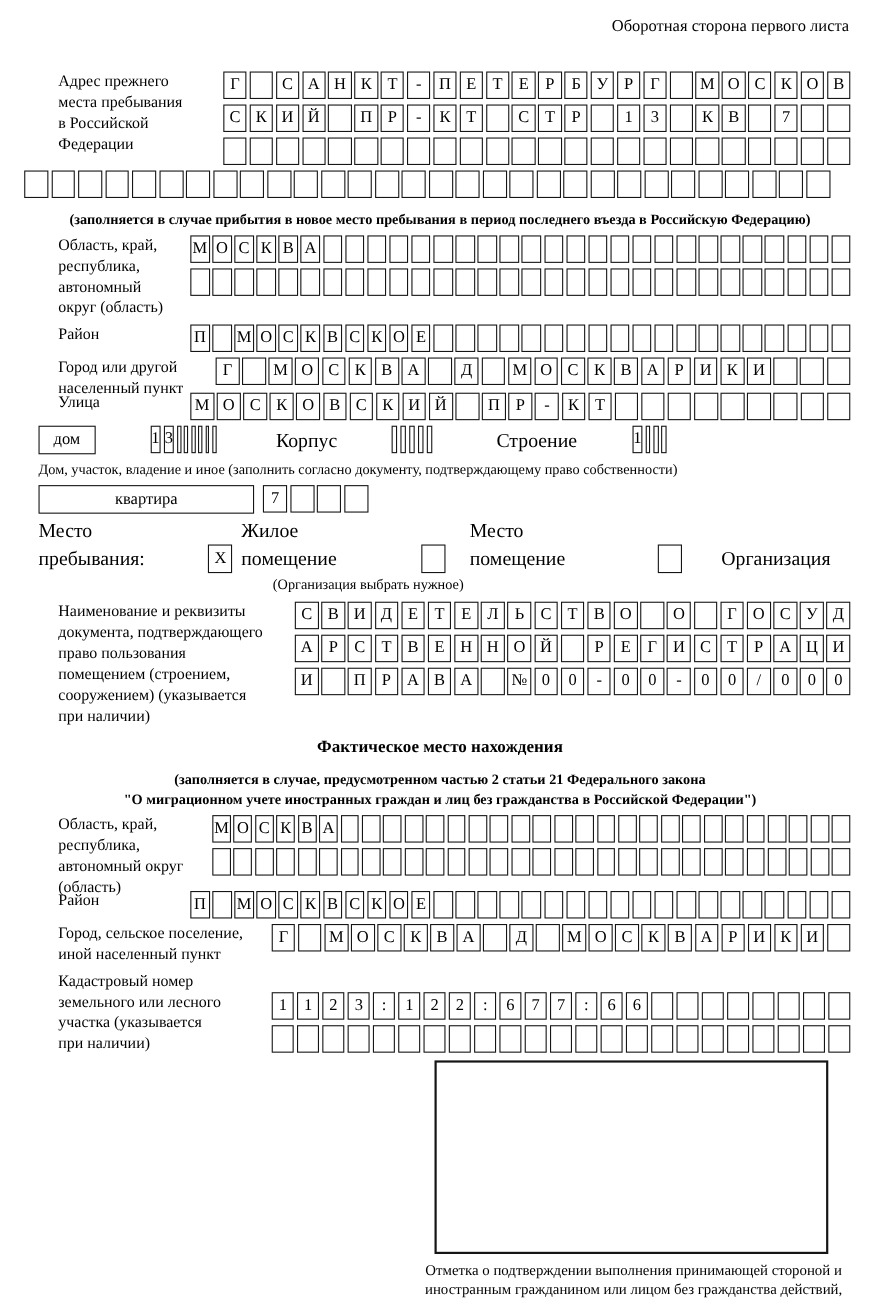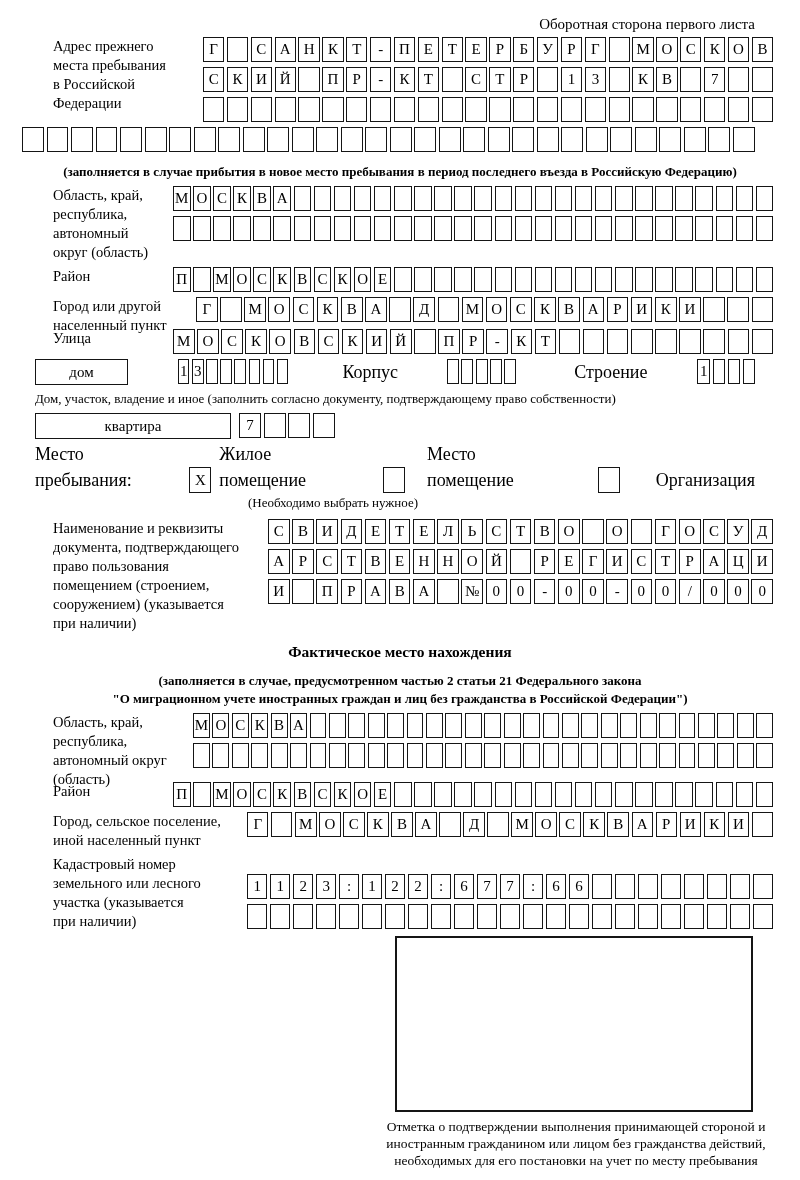--- a/index.html
+++ b/index.html
@@ -7,21 +7,21 @@
   .page {
     position: relative;
     width: 800px; height: 1180px;
     margin: 0 auto;
     background: #ffffff;
     color: #000;
     font-family: "Liberation Serif", "DejaVu Serif", serif;
     padding-top: 16px;
     overflow: hidden;
   }
-  .hdr-note { text-align: right; padding-right: 45px; font-size: 15px; margin-bottom: 4px; }
+  .hdr-note { text-align: right; padding-right: 28px; font-size: 15px; margin-bottom: 32px; }
 
   .frow { display: flex; align-items: flex-start; width: 720px; margin-left: 53px; margin-bottom: 5px; justify-content: flex-end; }
   .flabel { font-size: 14.5px; line-height: 19px; white-space: pre-line; flex: 0 0 auto; }
   .fcells { margin-left: auto; display: flex; flex-direction: column; }
   .cellrow { display: flex; margin-bottom: 5px; }
   .cellrow:last-child { margin-bottom: 0; }
   .cell {
     flex: 1 1 0; height: 25px;
     border: 1.7px solid #151515;
     margin-right: 2.6px;
@@ -43,21 +43,21 @@
   .note-left { margin: 1px 0 6px 35px; }
 
   .sec-title { text-align: center; font-weight: bold; font-size: 15.5px; margin: 4px 0 6px 0; }
 
   .namedbox {
     height: 26px; border: 1.7px solid #151515;
     display: flex; align-items: center; justify-content: center;
     font-size: 15px;
   }
   .inline-lbl { font-size: 18px; line-height: 26px; }
-  .house-row { display: flex; align-items: flex-start; width: 720px; margin-left: 35px; margin-bottom: 2px; gap: 44px; }
+  .house-row { display: flex; align-items: flex-start; width: 571px; margin-left: 35px; margin-bottom: 2px; gap: 44px; }
   .apt-row { display: flex; align-items: flex-start; width: 720px; margin-left: 35px; margin-bottom: 2px; }
 
   .stay-row { display: flex; align-items: flex-end; width: 720px; margin-left: 35px; margin-bottom: 2px; }
   .chkbox {
     width: 22px; height: 26px; border: 1.7px solid #151515;
     display: flex; align-items: center; justify-content: center;
     font-size: 15px; flex: 0 0 auto;
   }
 
   .fact-title { text-align: center; font-weight: bold; font-size: 15.5px; margin: 10px 0 10px 0; }
@@ -419,21 +419,21 @@
 
   <div class="stay-row">
     <div class="inline-lbl">Место пребывания:</div>
     <div class="chkbox" style="margin-left:8px">X</div>
     <div class="inline-lbl" style="margin-left:8px">Жилое помещение</div>
     <div class="chkbox" style="margin-left:24px"></div>
     <div class="inline-lbl" style="margin-left:22px">Место помещение</div>
     <div class="chkbox" style="margin-left:34px"></div>
     <div class="inline-lbl" style="margin-left:36px">Организация</div>
   </div>
-  <div class="note" style="margin:1px 0 8px 248px">(Необходимо выбрать нужное)</div>
+  <div class="note" style="margin:1px 0 8px 248px">(Организация выбрать нужное)</div>
 
   <div class="frow">
     <div class="flabel" style="width:212px">Наименование и реквизиты
 документа, подтверждающего
 право пользования
 помещением (строением,
 сооружением) (указывается
 при наличии)</div>
     <div class="fcells">
       <div class="cellrow w505">

